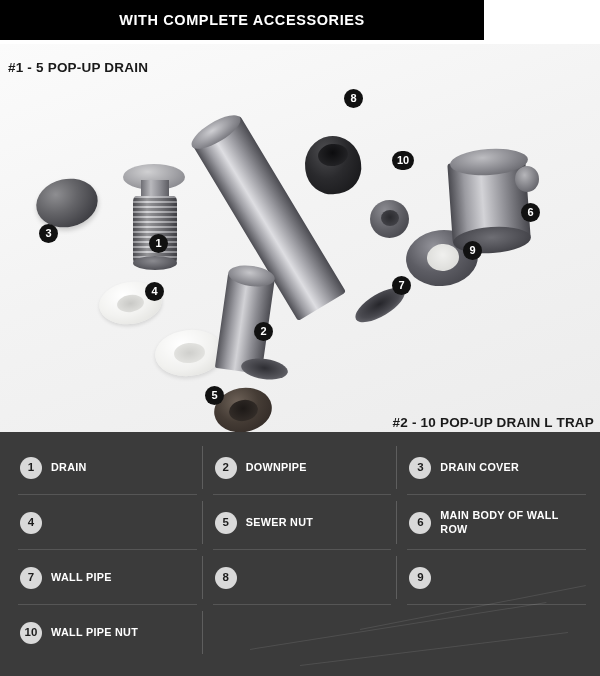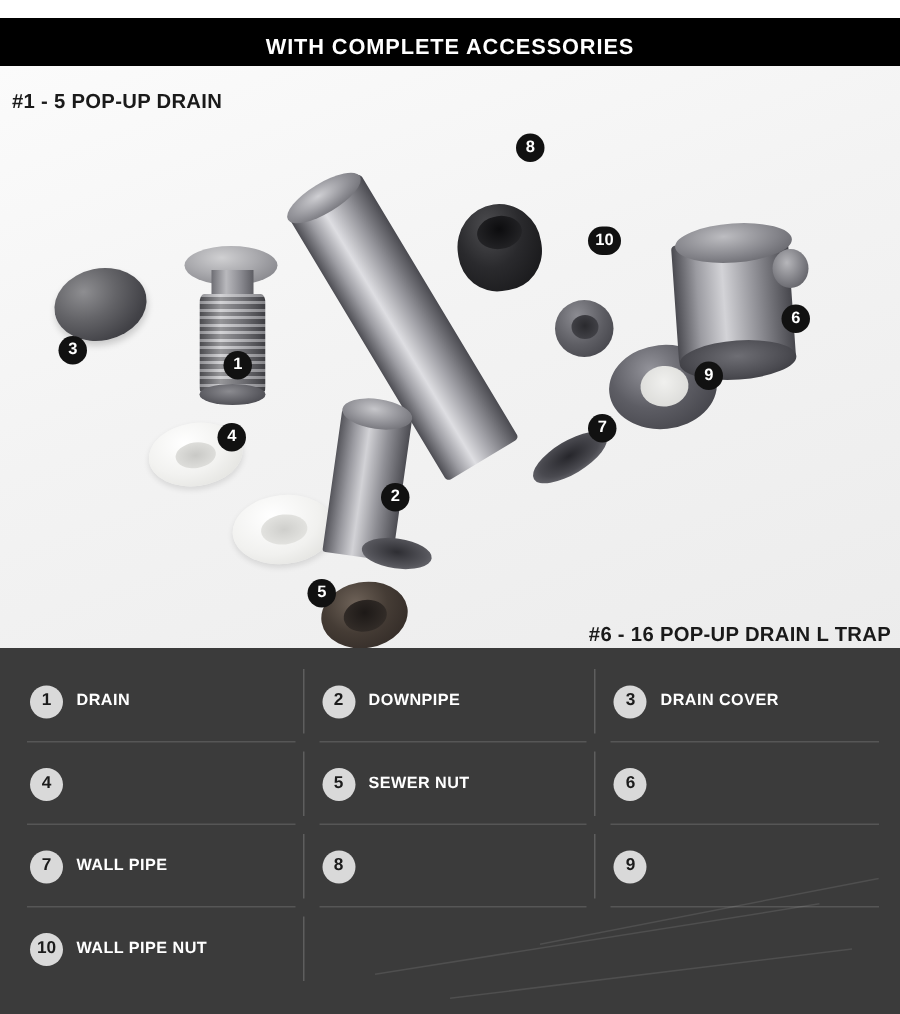--- a/index.html
+++ b/index.html
@@ -11,22 +11,22 @@
     overflow: hidden;
   }
   #page {
     position: relative;
     width: 600px; height: 676px;
     background: #ffffff;
   }
 
   
   .header-bar {
-    position: absolute; left: 0; top: 12px;
-    width: 600px; height: 40px;
+    position: absolute; left: 0; top: 0;
+    width: 484px; height: 40px;
     background: #000000;
     display: flex; align-items: center; justify-content: center;
   }
   .header-title {
     color: #ffffff;
     font-size: 14.5px;
     font-weight: bold;
     letter-spacing: 0.6px;
   }
 
@@ -347,21 +347,21 @@
 
 <div id="page">
 
   <div class="header-bar">
     <div class="header-title">WITH COMPLETE ACCESSORIES</div>
   </div>
 
   <div class="photo-area">
 
     <div class="photo-label label-topleft">#1 - 5 POP-UP DRAIN</div>
-    <div class="photo-label label-bottomright">#6 - 16 POP-UP DRAIN L TRAP</div>
+    <div class="photo-label label-bottomright">#2 - 10 POP-UP DRAIN L TRAP</div>
 
     <div class="part drain-cover"></div>
 
     <div class="part drain-flange"></div>
     <div class="part drain-neck"></div>
     <div class="part drain-thread"></div>
     <div class="part drain-thread-bottom"></div>
 
     <div class="part rubber-pad-1"></div>
     <div class="part rubber-pad-1-hole"></div>
@@ -431,20 +431,21 @@
         <div class="legend-num">4</div>
       </div>
 
       <div class="legend-cell divider-right divider-bottom">
         <div class="legend-num">5</div>
         <div class="legend-label">SEWER NUT</div>
       </div>
 
       <div class="legend-cell divider-bottom">
         <div class="legend-num">6</div>
+        <div class="legend-label">MAIN BODY OF WALL ROW</div>
       </div>
 
       <div class="legend-cell divider-right divider-bottom">
         <div class="legend-num">7</div>
         <div class="legend-label">WALL PIPE</div>
       </div>
 
       <div class="legend-cell divider-right divider-bottom">
         <div class="legend-num">8</div>
       </div>

